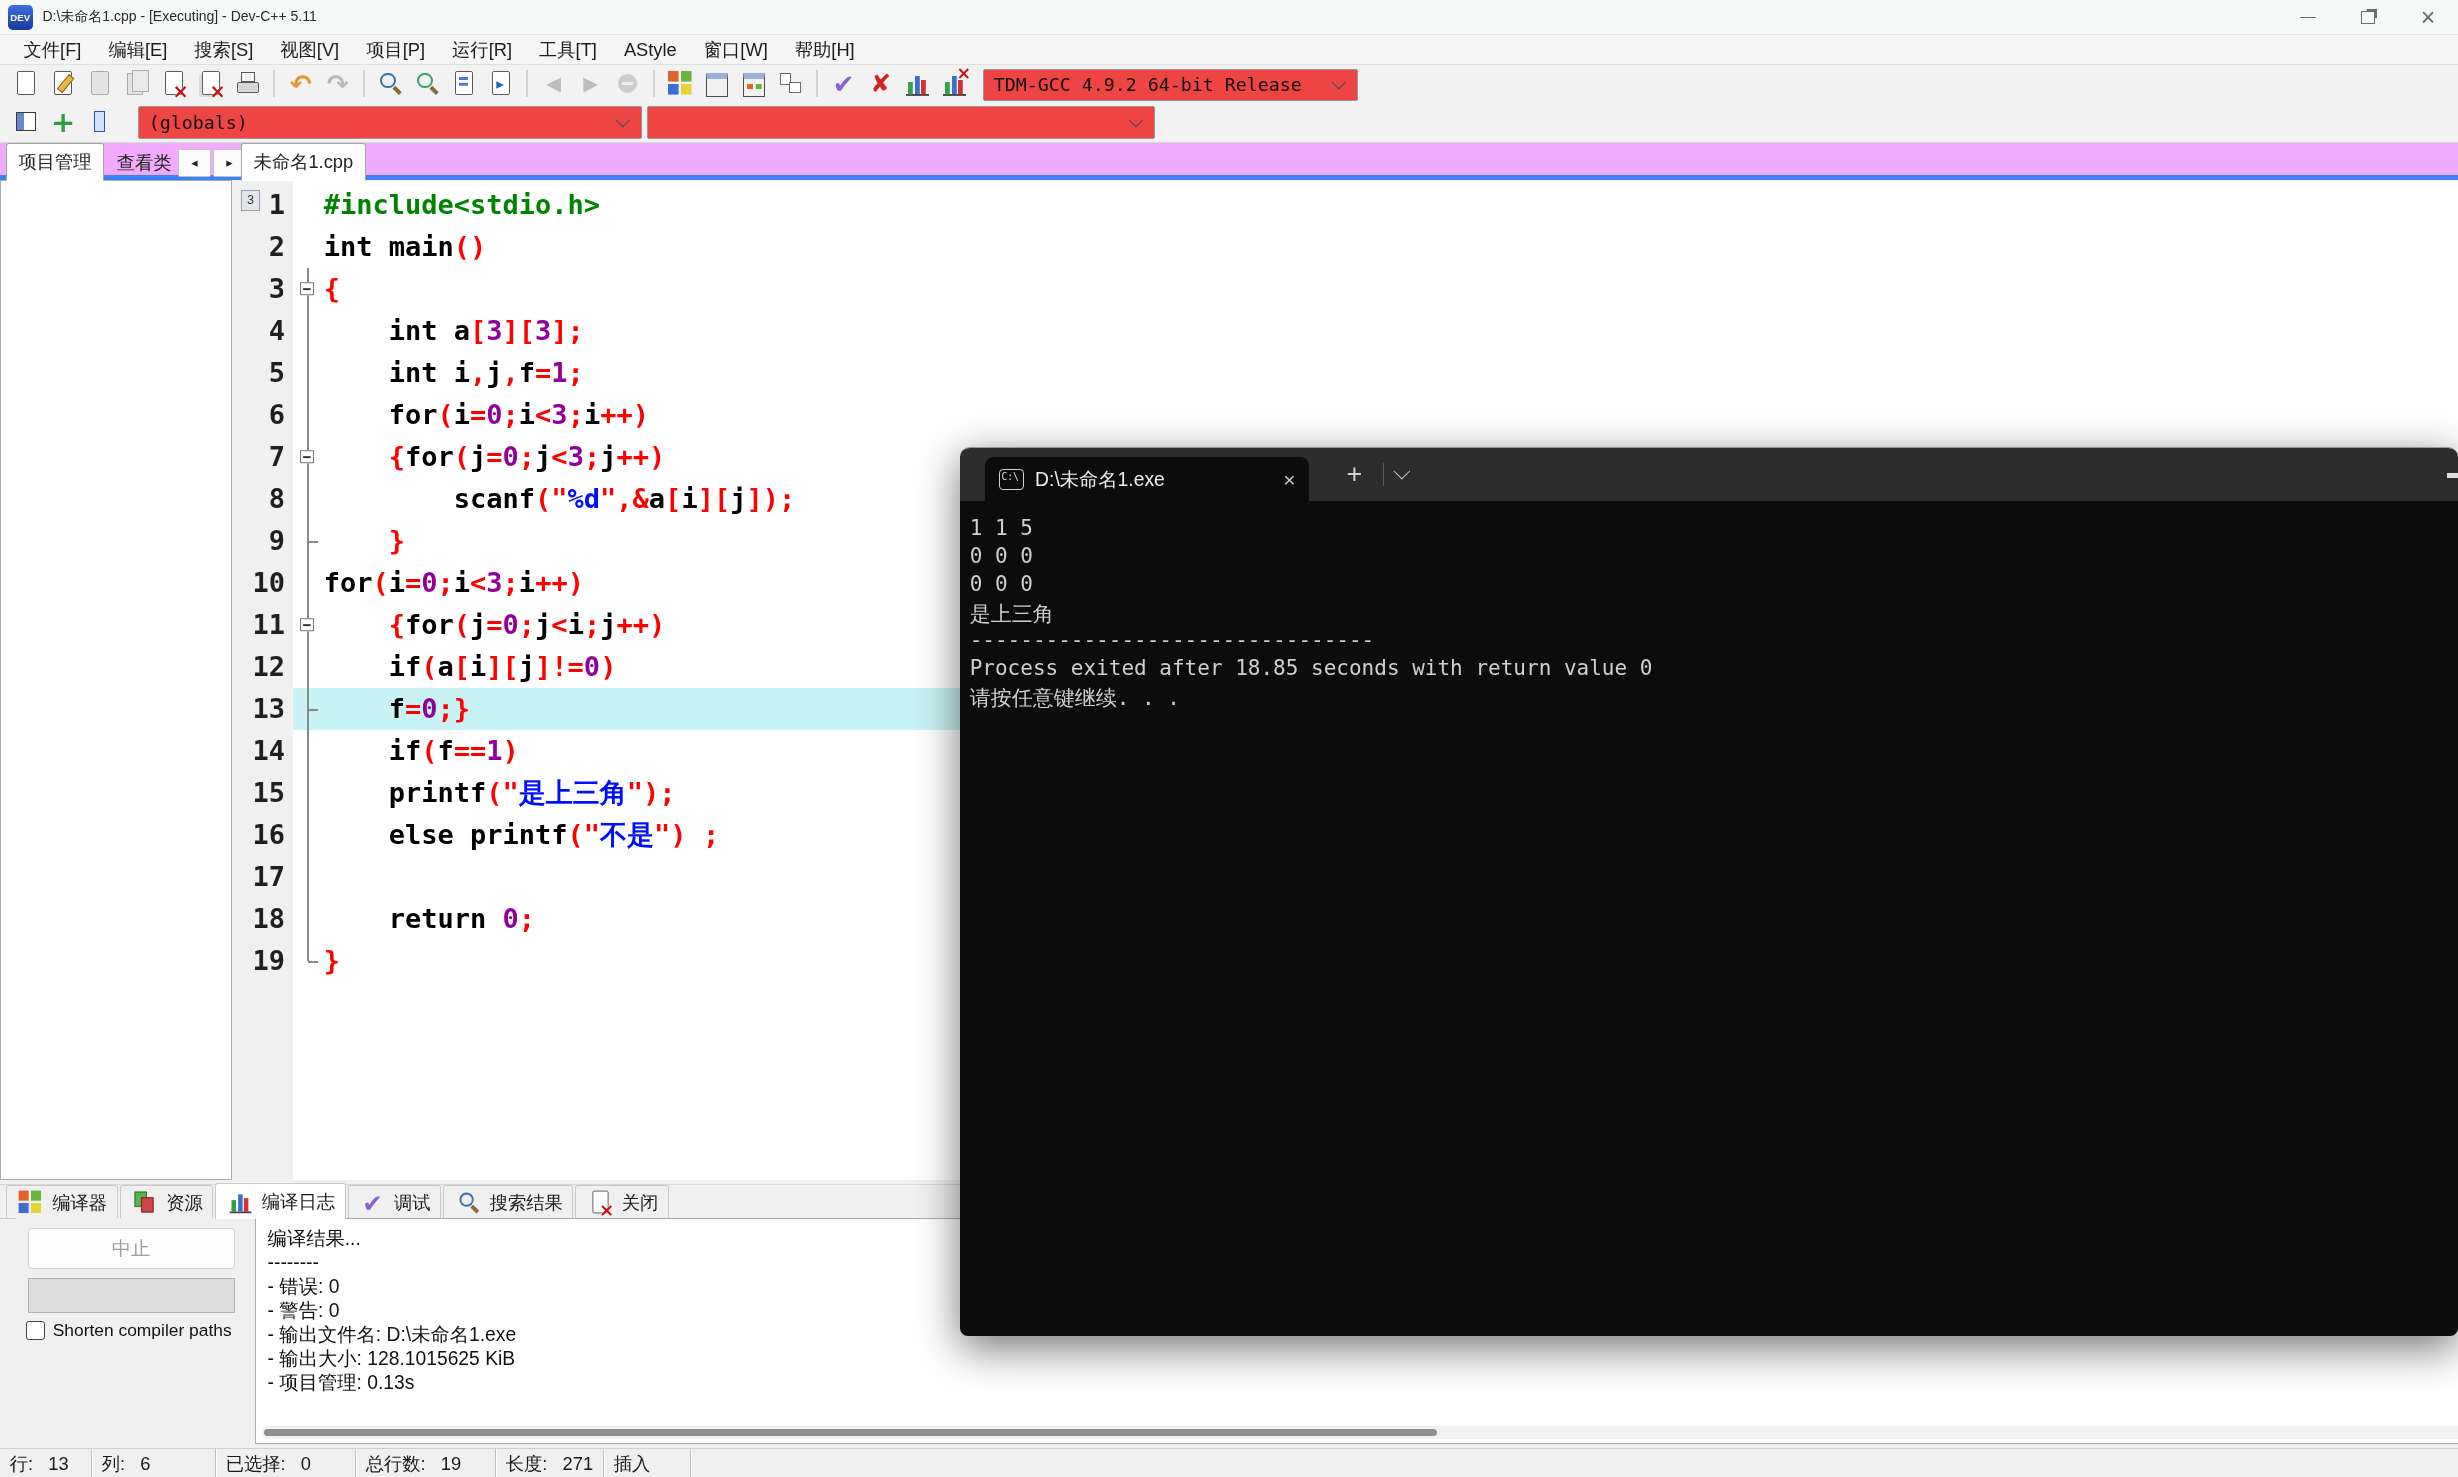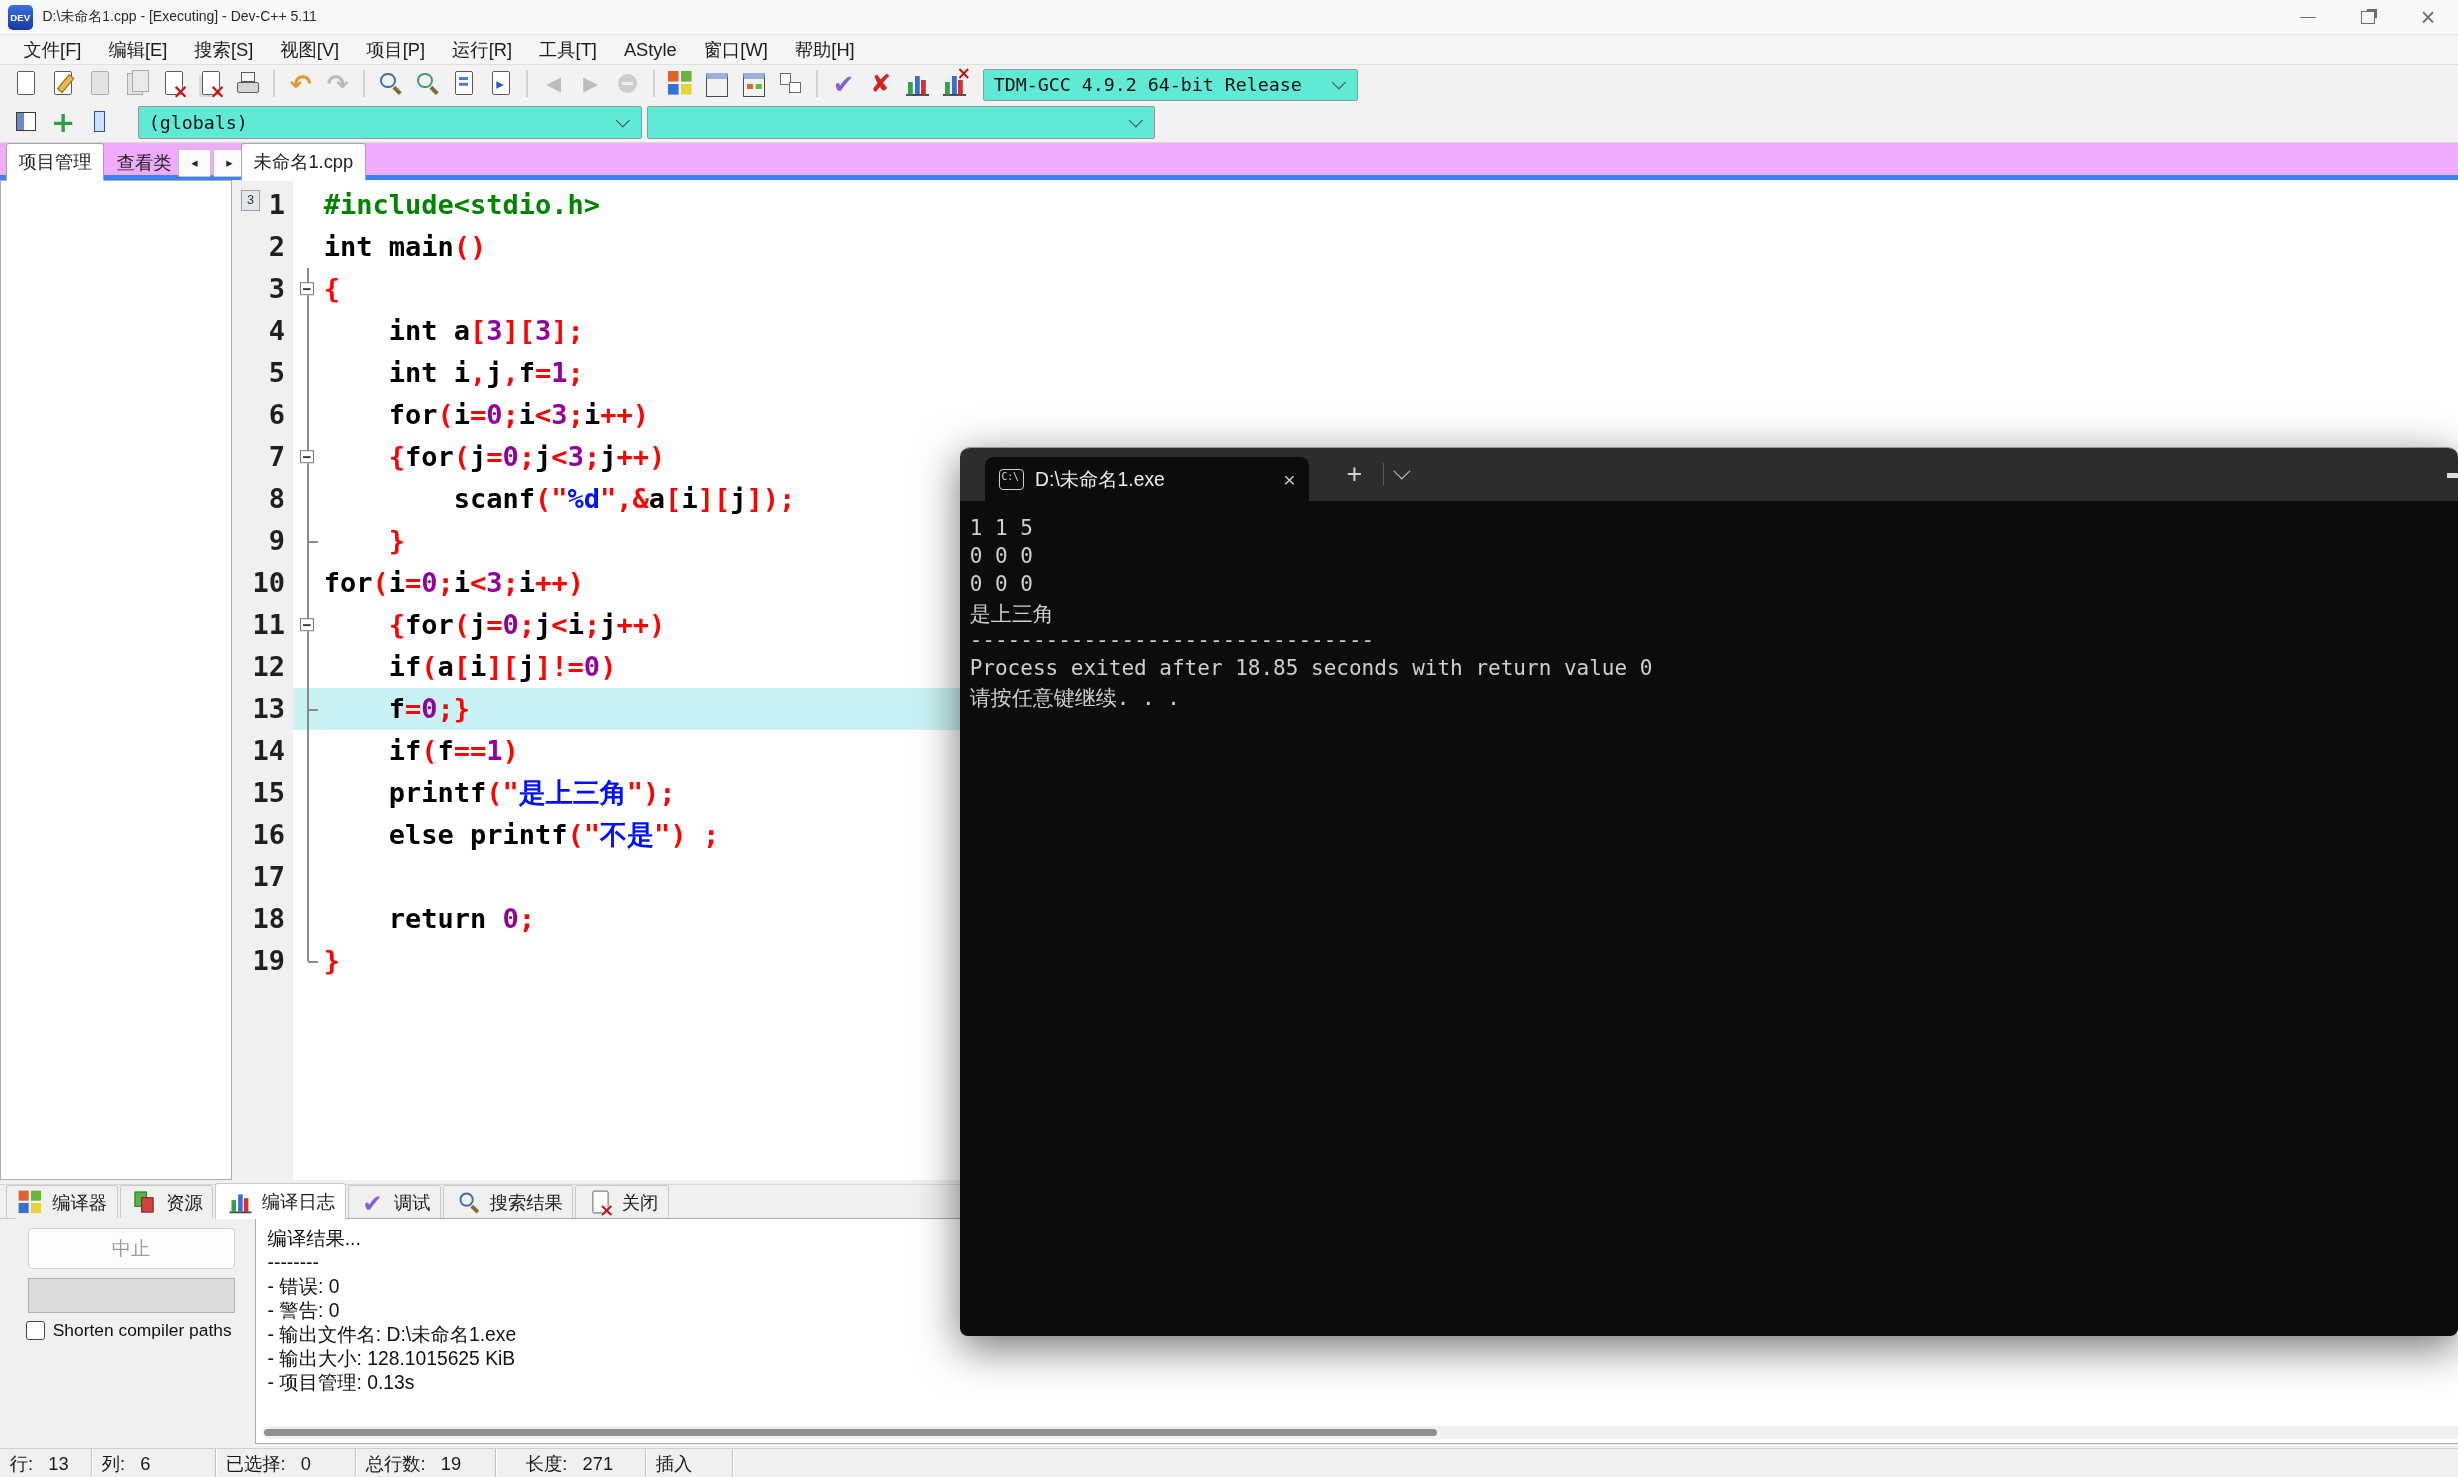--- a/index.html
+++ b/index.html
@@ -18,21 +18,21 @@
   .wb-x::before{content:"×";font-size:25px;color:#6d6d6d;line-height:1;}
   
   .menubar{position:absolute;left:0;top:35px;width:100%;height:29px;background:#f5f5f5;display:flex;align-items:center;padding-left:10px;box-sizing:border-box;}
   .menu-item{padding:0 13.5px;font-size:18.3px;color:#1c1c1c;height:100%;display:flex;align-items:center;}
   
   .toolbar1{position:absolute;left:0;top:64px;width:100%;height:39px;background:#f2f2f2;border-top:1px solid #e0e0e0;border-bottom:1px solid #dadada;box-sizing:border-box;}
   .toolbar2{position:absolute;left:0;top:102px;width:100%;height:41px;background:#f2f2f2;border-bottom:1px solid #dadada;box-sizing:border-box;}
   .ticons{display:flex;align-items:center;height:100%;padding-left:7.7px;}
   .tbtn{width:37px;height:35px;display:flex;align-items:center;justify-content:center;border-radius:2.9px;flex:0 0 auto;}
   .tsep{width:1.9px;height:27px;background:#d2d2d2;margin:0 6.8px;flex:0 0 auto;}
-  .combo{position:absolute;display:flex;align-items:center;background:#5eead4;border:1px solid #979797;border-radius:1.9px;box-sizing:border-box;}
+  .combo{position:absolute;display:flex;align-items:center;background:#ef4444;border:1px solid #979797;border-radius:1.9px;box-sizing:border-box;}
   .combo-text{font-family:"DejaVu Sans Mono","Liberation Mono",monospace;font-size:18.3px;color:#101010;padding-left:9.7px;white-space:pre;}
   .chev{margin-left:auto;margin-right:13.5px;width:8.7px;height:8.7px;border-right:1.9px solid #4a4a4a;border-bottom:1.9px solid #4a4a4a;transform:rotate(45deg) translate(-1.9px,-1.9px);flex:0 0 auto;}
   .combo.compiler{left:983px;top:3.9px;width:375px;height:32px;}
   .combo.globals{left:138px;top:3.9px;width:504px;height:33px;}
   .combo.members{left:647px;top:3.9px;width:508px;height:33px;}
   
   .ic{width:29px;height:29px;position:relative;display:flex;align-items:center;justify-content:center;
       font-family:"DejaVu Sans",sans-serif;flex:0 0 auto;}
   .ic-page::before,.ic-page-pencil::before,.ic-page-x::before,.ic-pages-x::before,.ic-goto::before,.ic-replace::before
     {content:"";position:absolute;left:5.8px;top:1.9px;width:15.4px;height:22px;background:#fff;border:1.9px solid #5a5a5a;border-radius:1.9px;}
@@ -131,21 +131,21 @@
   .hthumb{position:absolute;left:1.9px;top:2.9px;width:1173px;height:7.7px;background:#8f8f8f;border-radius:3.9px;}
   
   .statusbar{position:absolute;left:0;top:1448px;width:100%;height:29px;background:#f0f0f0;border-top:1px solid #cfcfcf;
     display:flex;align-items:center;box-sizing:border-box;}
   .seg{height:100%;display:flex;align-items:center;padding-left:9.7px;font-size:18.3px;white-space:pre;
     border-right:1px solid #c2c2c2;box-shadow:1px 0 0 #fff;box-sizing:border-box;}
   .statusbar div:nth-of-type(1){width:92px;}
   .statusbar div:nth-of-type(2){width:124px;}
   .statusbar div:nth-of-type(3){width:140px;}
   .statusbar div:nth-of-type(4){width:140px;}
-  .statusbar div:nth-of-type(5){width:130px;margin-left:20px;}
+  .statusbar div:nth-of-type(5){width:108px;}
   .statusbar div:nth-of-type(6){width:87px;}
   .statusbar div:nth-of-type(7){flex:1;border-right:none;}
   
   .terminal{position:absolute;left:960px;top:447px;width:1498px;height:889px;z-index:60;border-radius:9.7px 9.7px 7.7px 7.7px;
     overflow:hidden;box-shadow:0 11.6px 43px rgba(0,0,0,.55);border-top:1.9px solid #969696;box-sizing:border-box;}
   .term-titlebar{position:relative;height:53px;background:#2d2d2d;}
   .term-tab{position:absolute;left:25px;bottom:0;height:44px;width:324px;background:#0c0c0c;border-radius:8.7px 8.7px 0 0;
     display:flex;align-items:center;padding:0 13.5px;box-sizing:border-box;gap:11.6px;}
   .cmd-ico{width:25px;height:21px;border:1.9px solid #cfcfcf;border-radius:3.9px;color:#dcdcdc;
     font-family:"DejaVu Sans Mono",monospace;font-size:9.7px;display:flex;align-items:flex-start;justify-content:flex-start;

